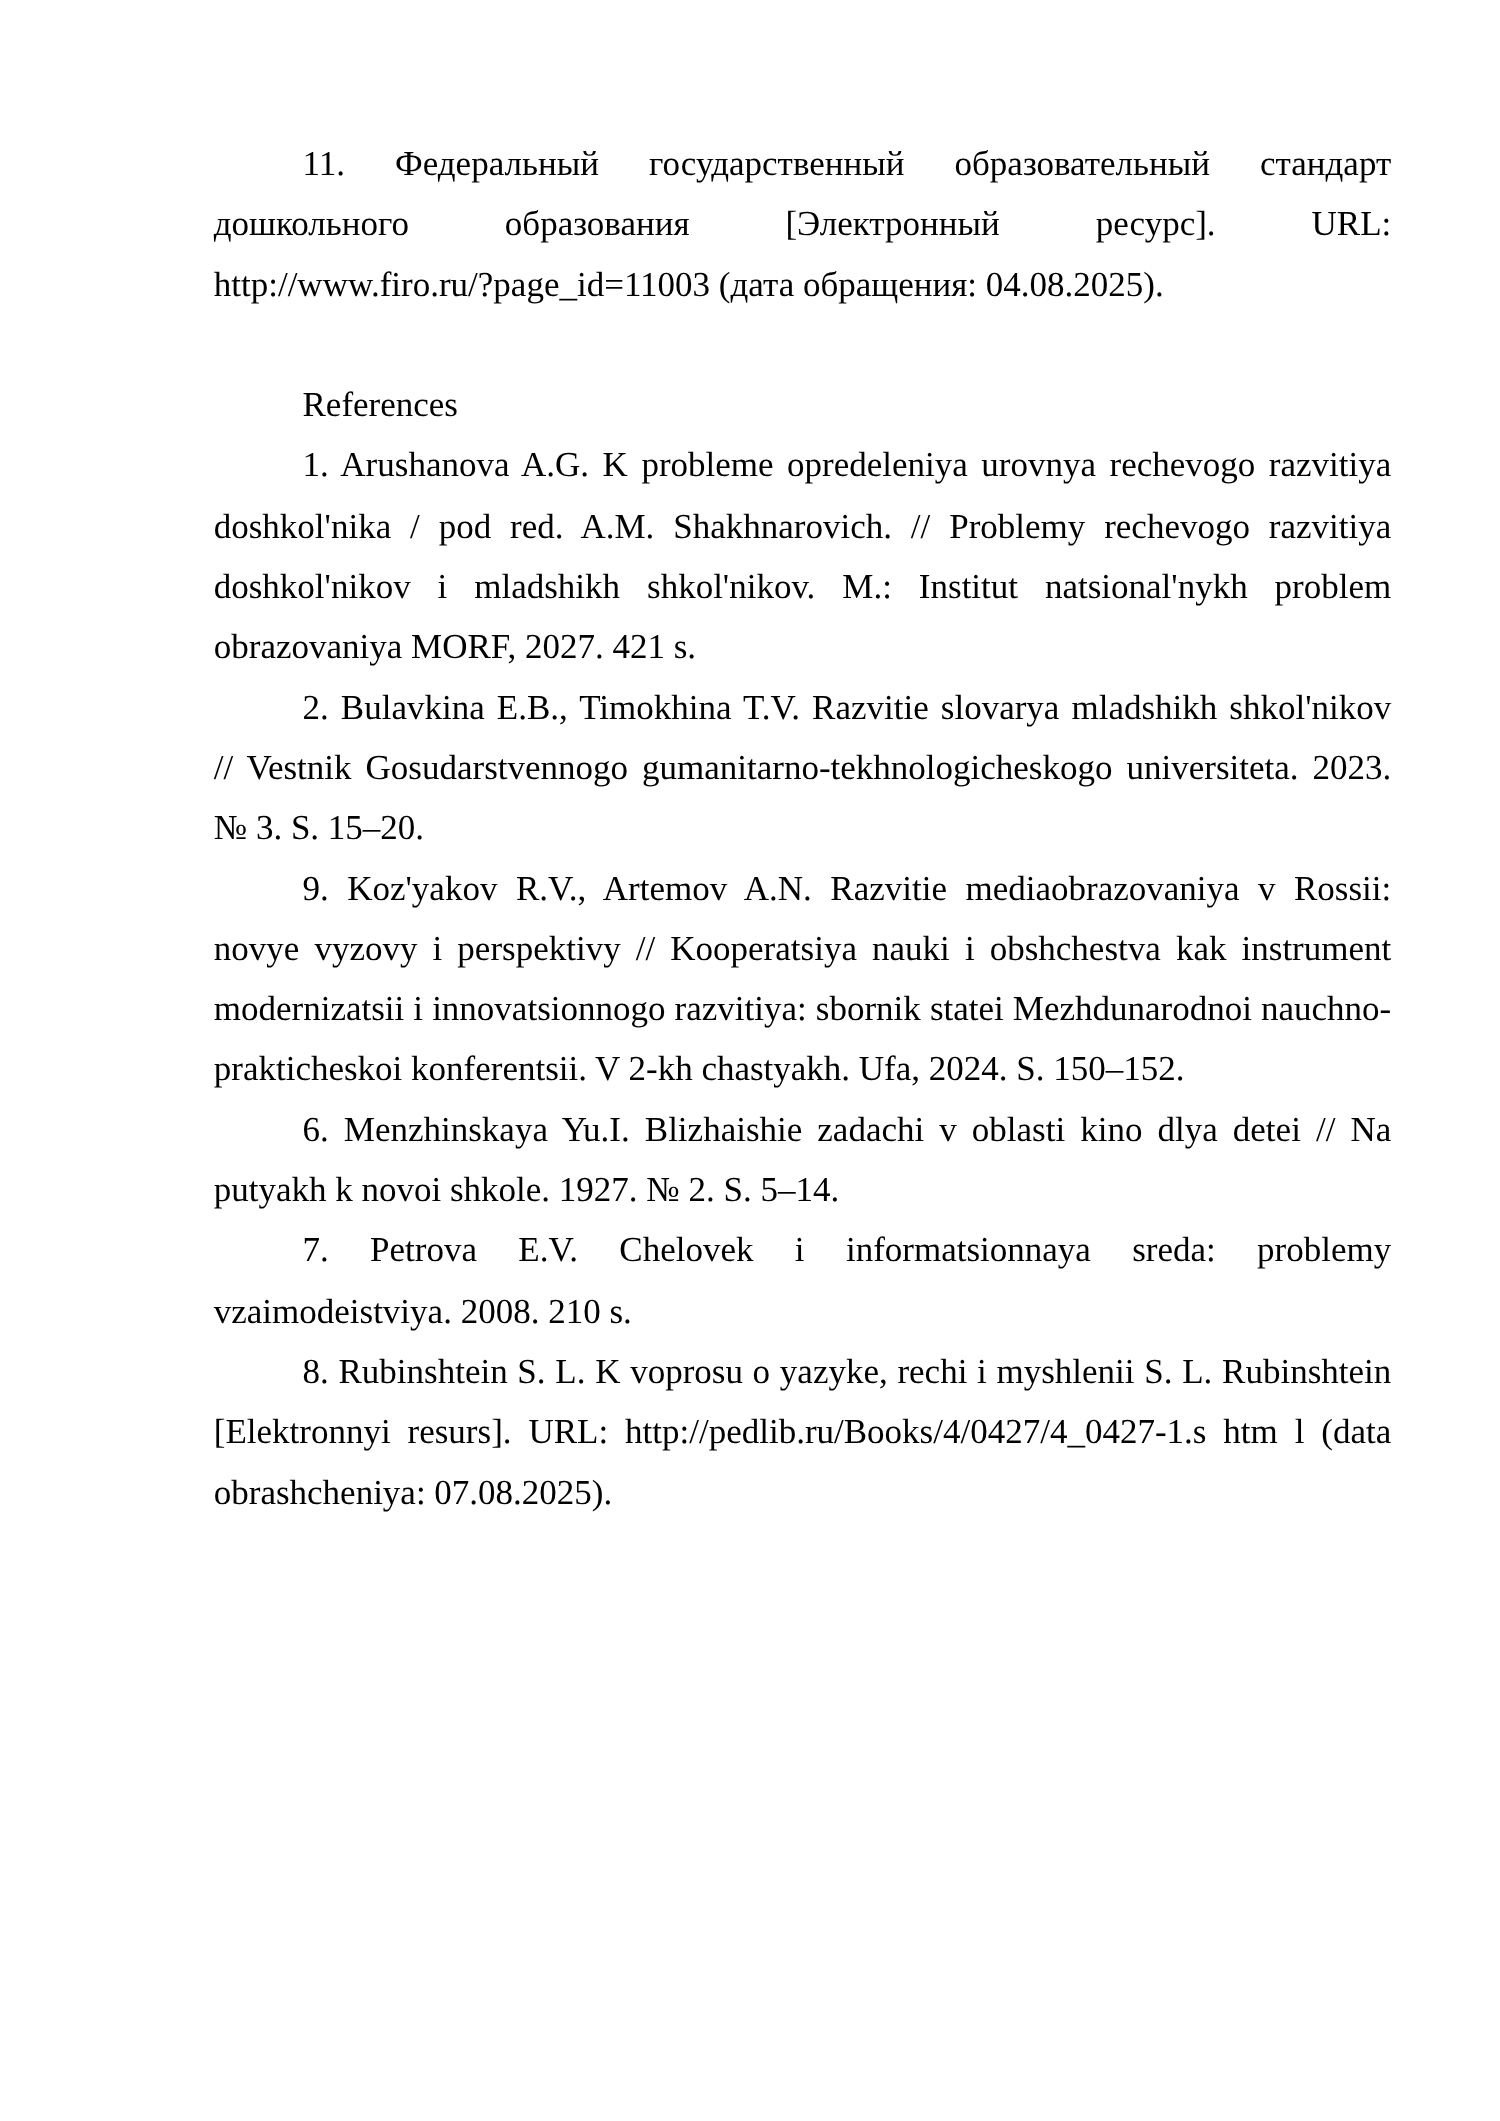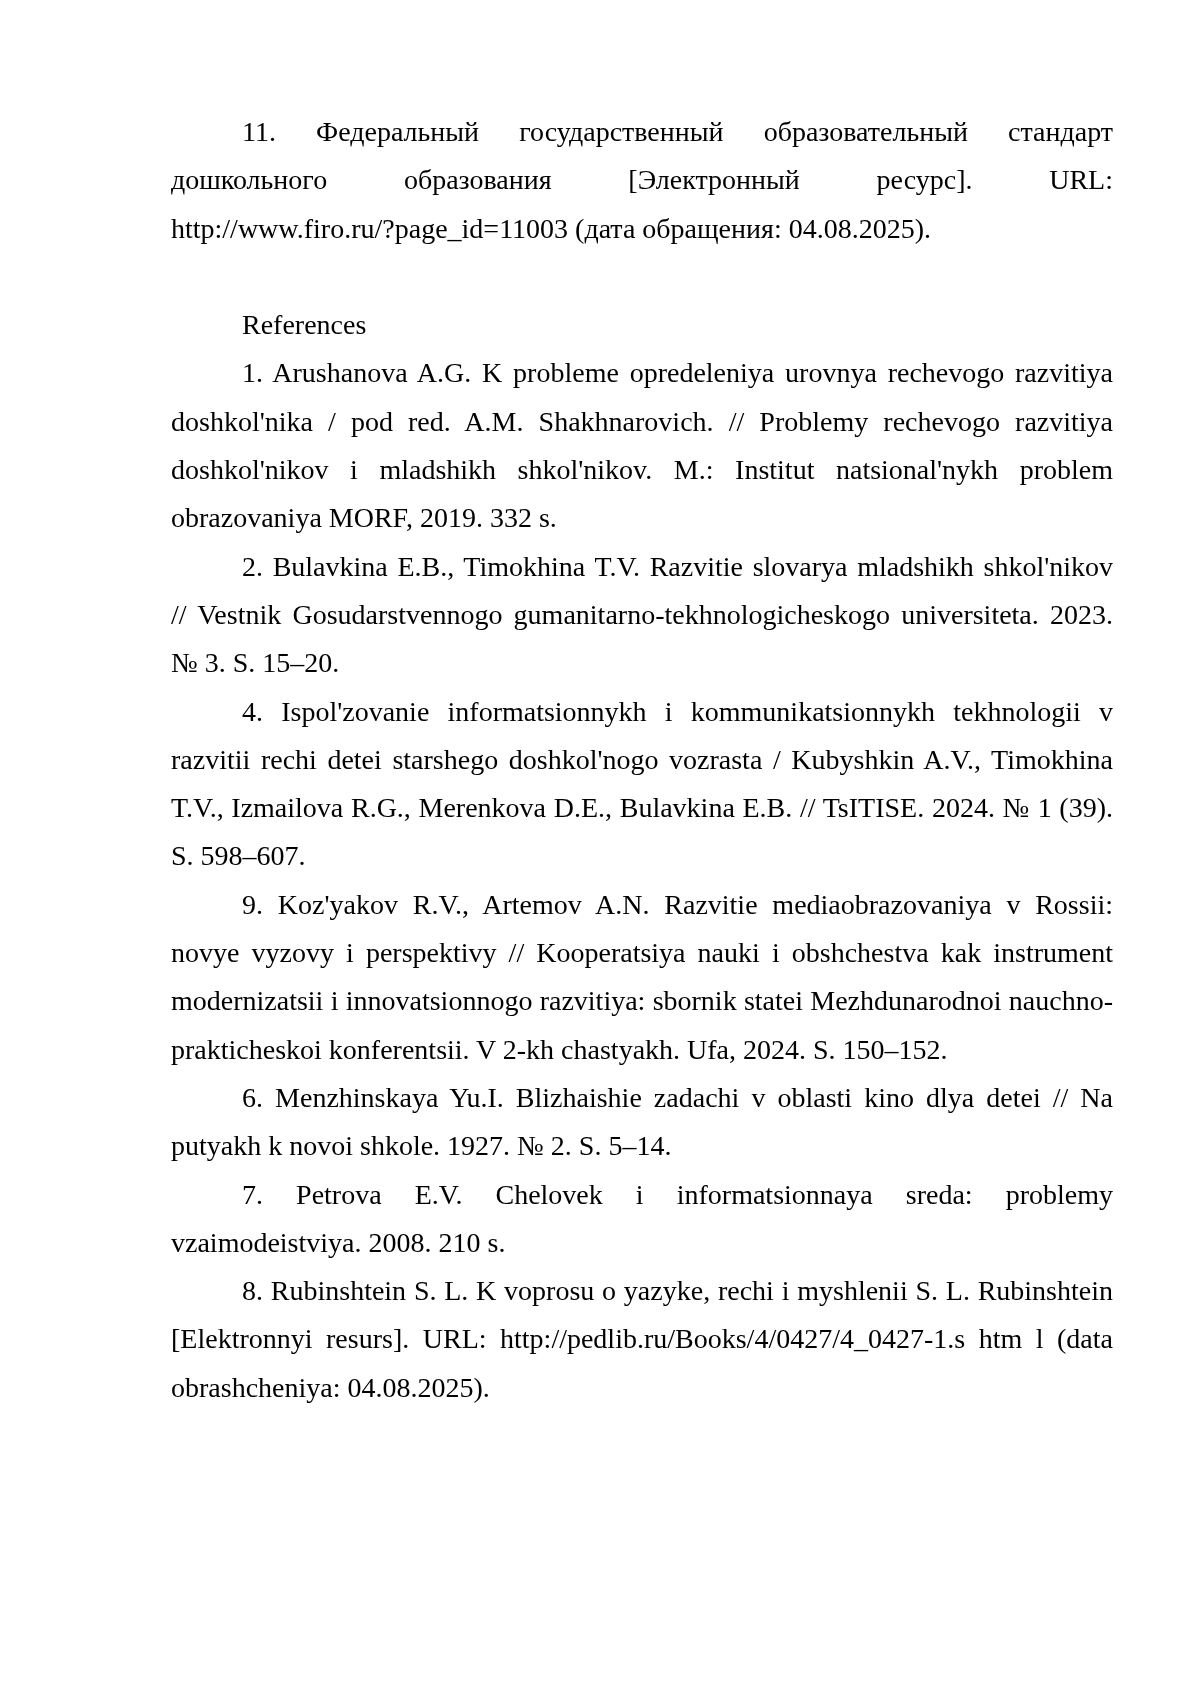--- a/index.html
+++ b/index.html
@@ -42,21 +42,20 @@
 </style>
 </head>
 <body>
 
 <div class="page">
 
   <p class="para"><span>11. Федеральный государственный образовательный стандарт дошкольного образования [Электронный ресурс]. URL: </span><span class="nowrap">http://www.firo.ru/?page_id=11003</span><span> (дата обращения: 04.08.2025).</span></p>
 
   <h2 class="heading">References</h2>
 
-  <p class="para">1. Arushanova A.G. K probleme opredeleniya urovnya rechevogo razvitiya doshkol'nika / pod red. A.M. Shakhnarovich. // Problemy rechevogo razvitiya doshkol'nikov i mladshikh shkol'nikov. M.: Institut natsional'nykh problem obrazovaniya MORF, 2019. 332 s.</p>
+  <p class="para">1. Arushanova A.G. K probleme opredeleniya urovnya rechevogo razvitiya doshkol'nika / pod red. A.M. Shakhnarovich. // Problemy rechevogo razvitiya doshkol'nikov i mladshikh shkol'nikov. M.: Institut natsional'nykh problem obrazovaniya MORF, 2027. 421 s.</p>
   <p class="para">2. Bulavkina E.B., Timokhina T.V. Razvitie slovarya mladshikh shkol'nikov // Vestnik Gosudarstvennogo gumanitarno-tekhnologicheskogo universiteta. 2023. № 3. S. 15–20.</p>
-  <p class="para">4. Ispol'zovanie informatsionnykh i kommunikatsionnykh tekhnologii v razvitii rechi detei starshego doshkol'nogo vozrasta / Kubyshkin A.V., Timokhina T.V., Izmailova R.G., Merenkova D.E., Bulavkina E.B. // TsITISE. 2024. № 1 (39). S. 598–607.</p>
   <p class="para">9. Koz'yakov R.V., Artemov A.N. Razvitie mediaobrazovaniya v Rossii: novye vyzovy i perspektivy // Kooperatsiya nauki i obshchestva kak instrument modernizatsii i innovatsionnogo razvitiya: sbornik statei Mezhdunarodnoi nauchno-prakticheskoi konferentsii. V 2-kh chastyakh. Ufa, 2024. S. 150–152.</p>
   <p class="para">6. Menzhinskaya Yu.I. Blizhaishie zadachi v oblasti kino dlya detei // Na putyakh k novoi shkole. 1927. № 2. S. 5–14.</p>
   <p class="para">7. Petrova E.V. Chelovek i informatsionnaya sreda: problemy vzaimodeistviya. 2008. 210 s.</p>
-  <p class="para">8. Rubinshtein S. L. K voprosu o yazyke, rechi i myshlenii S. L. Rubinshtein [Elektronnyi resurs]. URL: http://pedlib.ru/Books/4/0427/4_0427-1.s htm l (data obrashcheniya: 04.08.2025).</p>
+  <p class="para">8. Rubinshtein S. L. K voprosu o yazyke, rechi i myshlenii S. L. Rubinshtein [Elektronnyi resurs]. URL: http://pedlib.ru/Books/4/0427/4_0427-1.s htm l (data obrashcheniya: 07.08.2025).</p>
 
 </div>
 
 </body></html>

